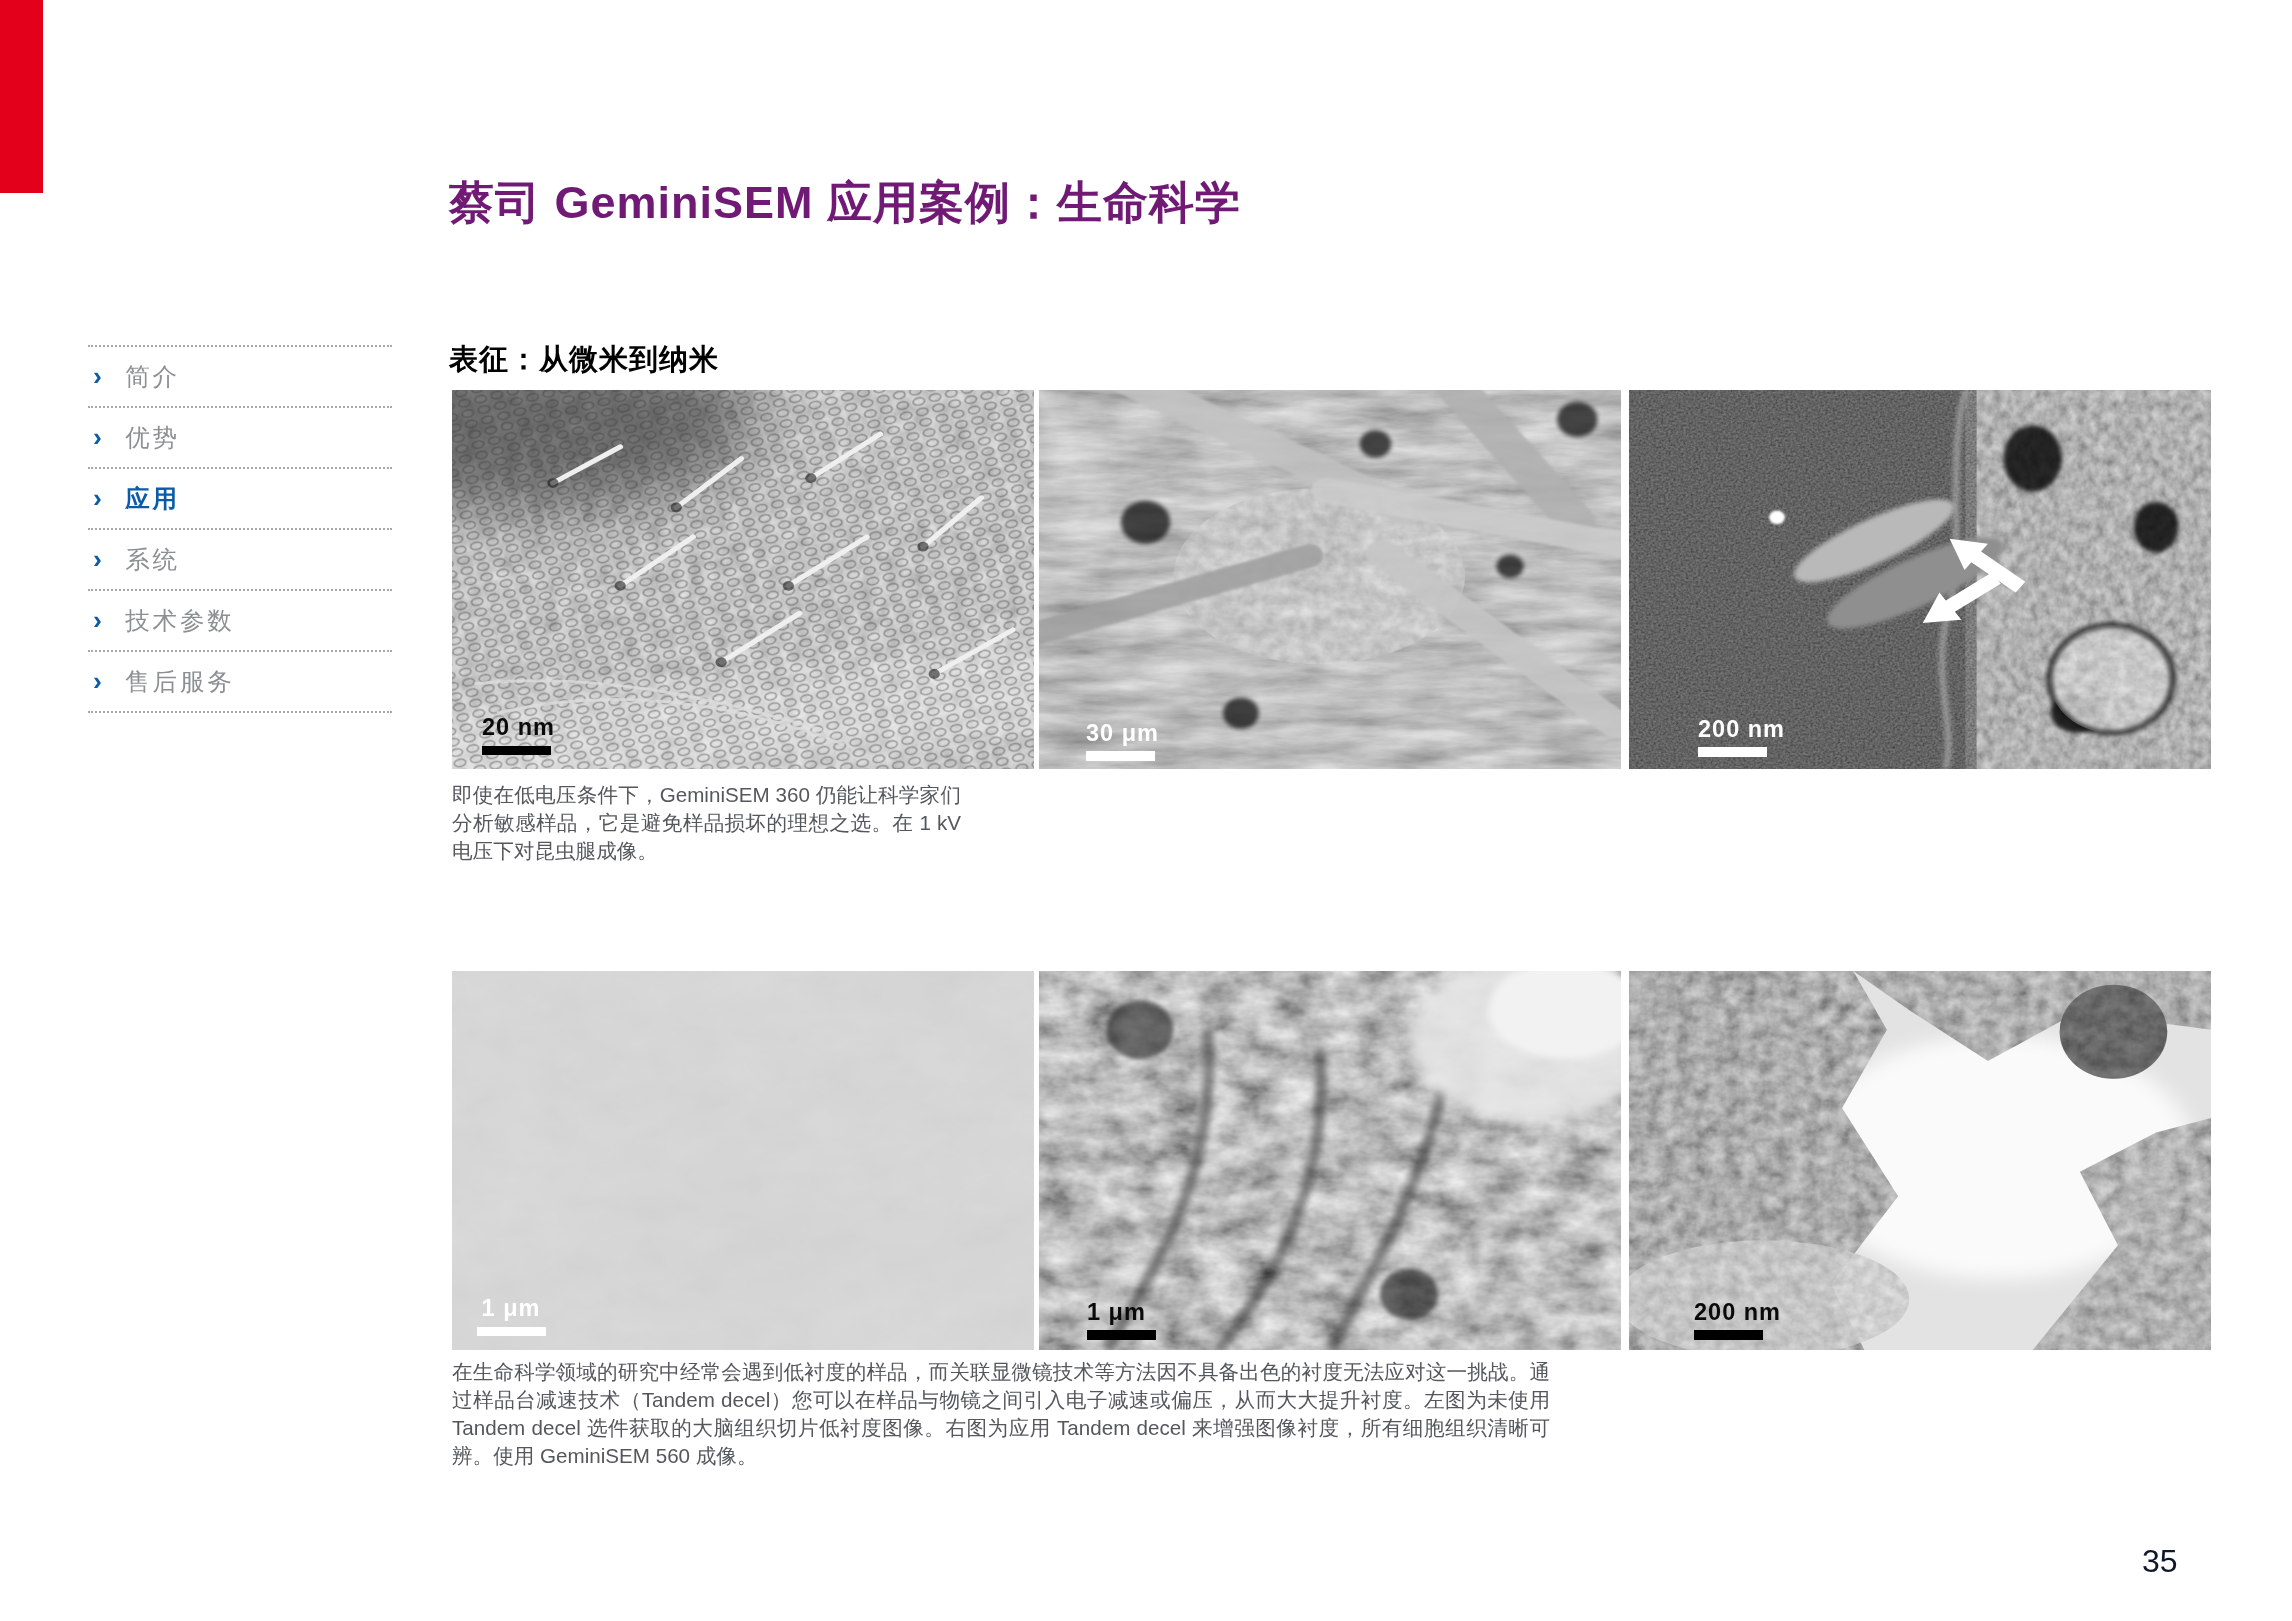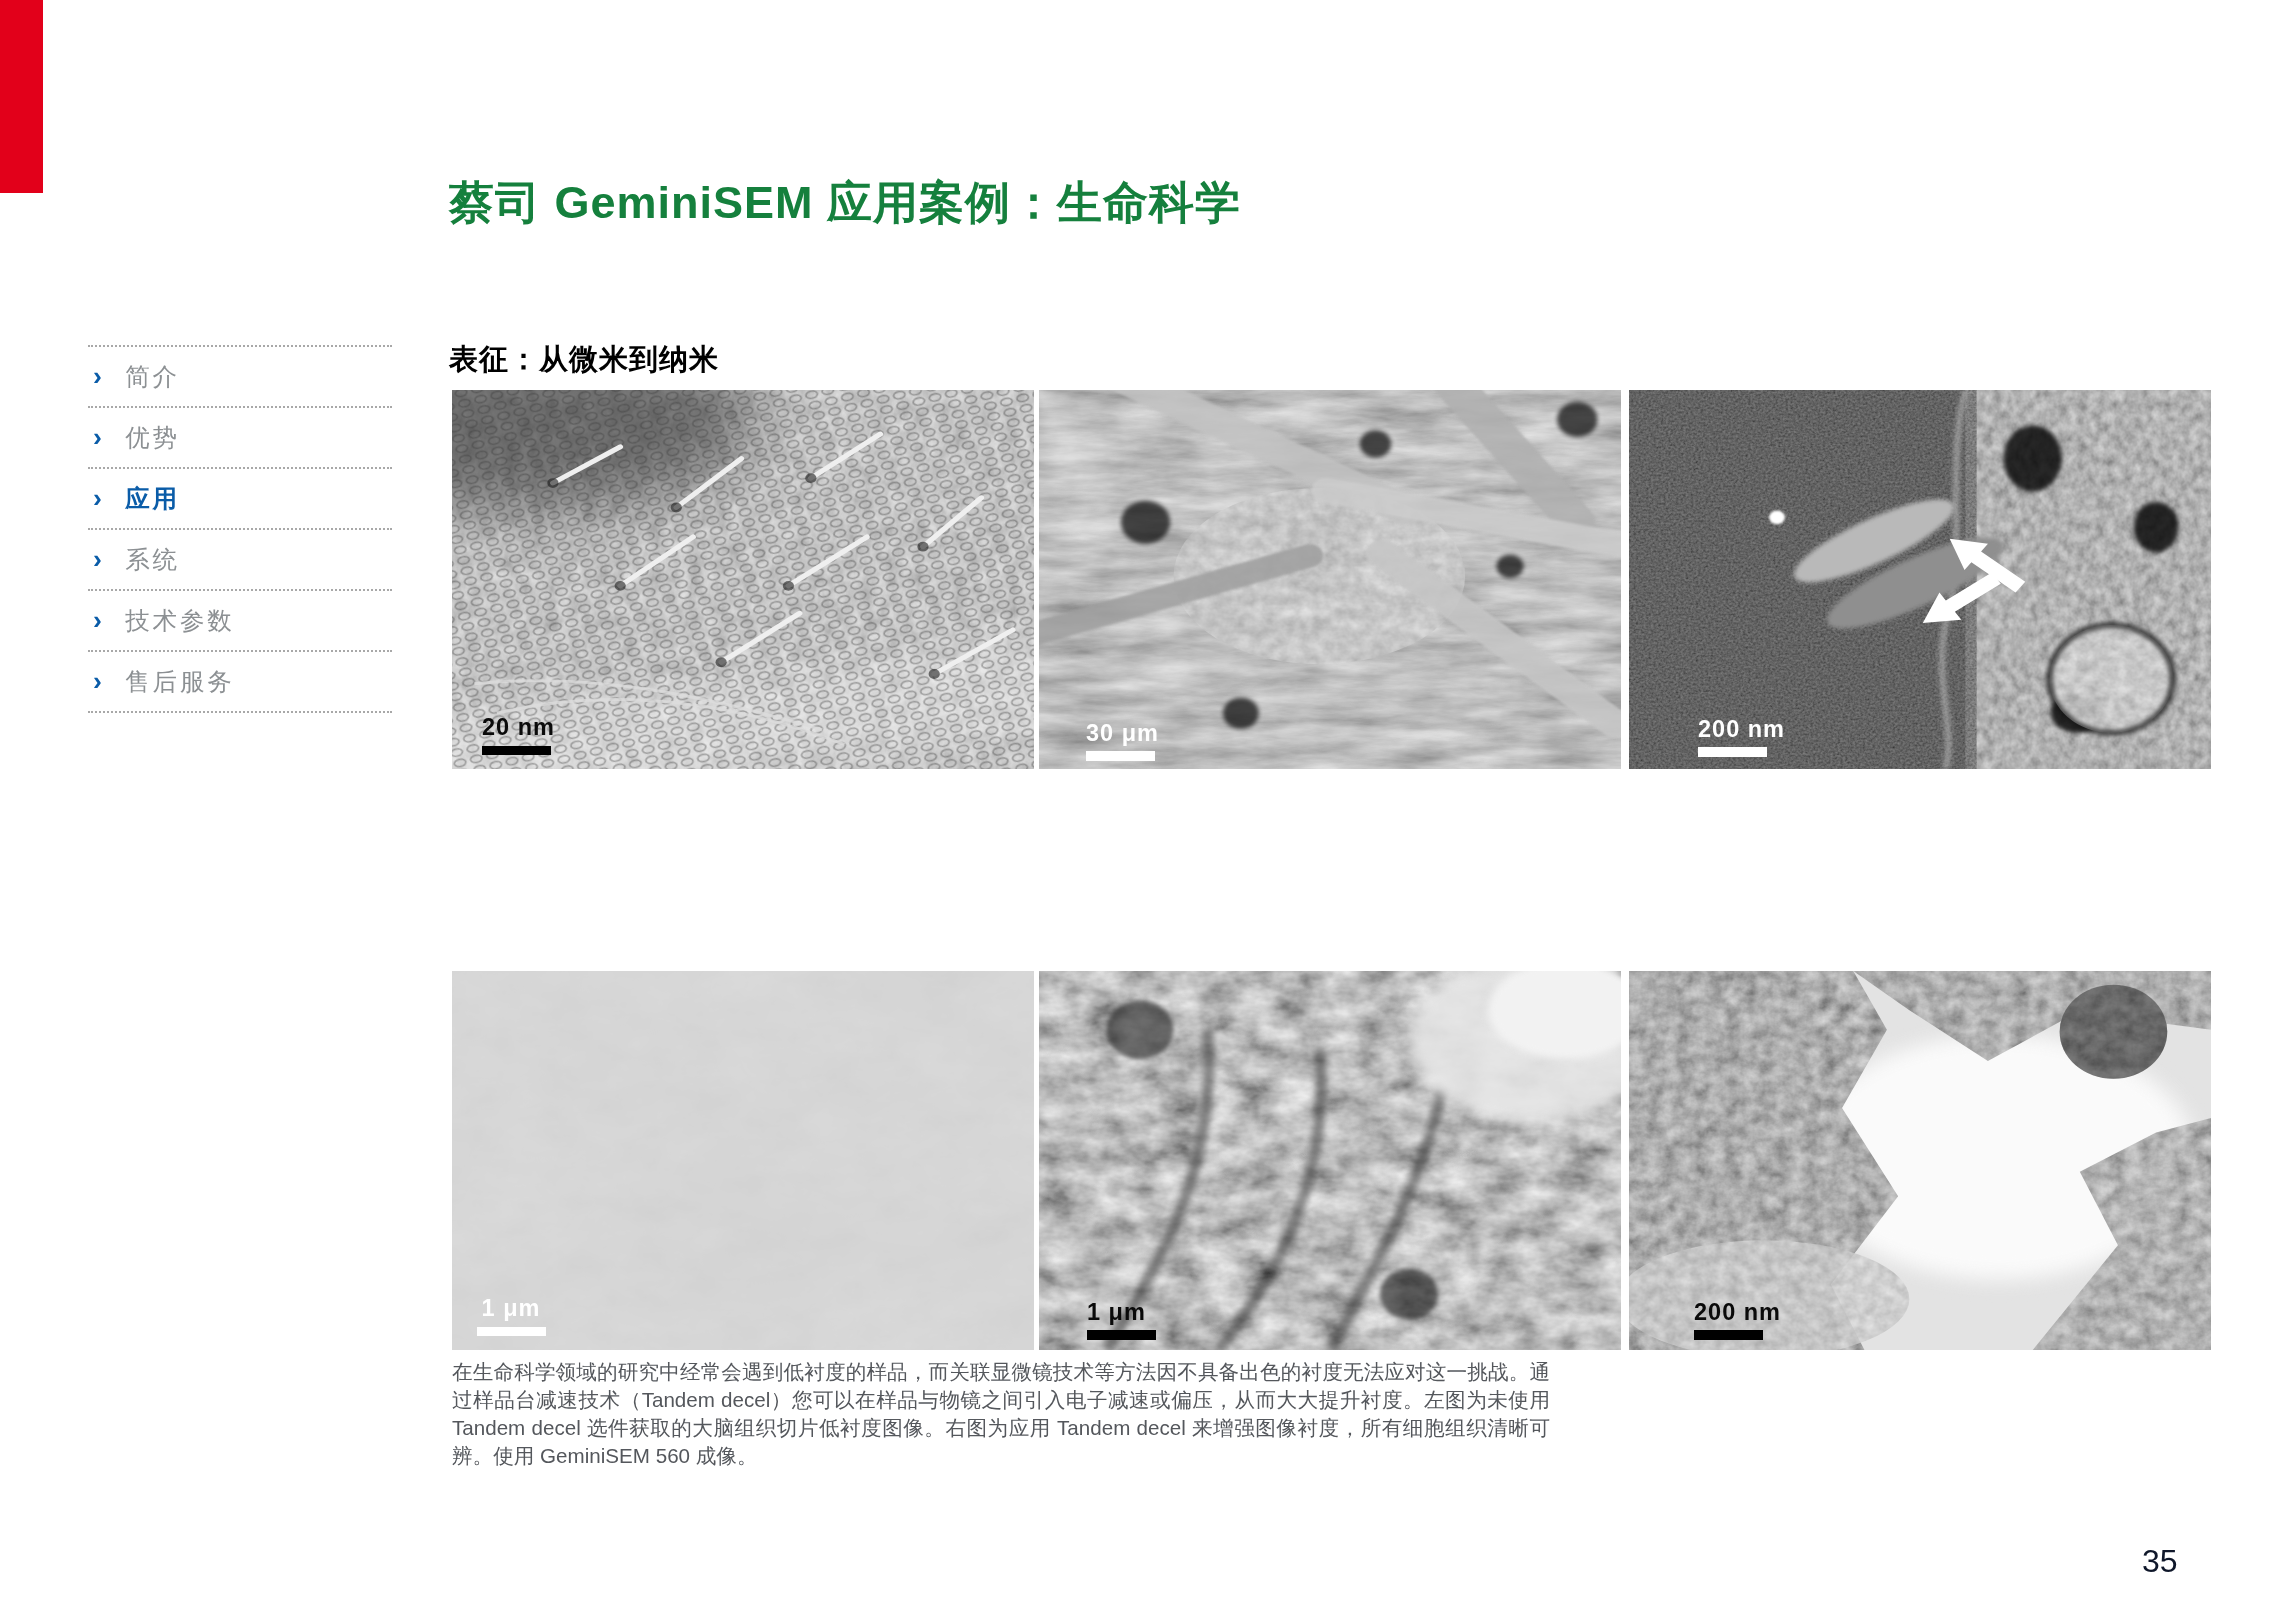--- a/index.html
+++ b/index.html
@@ -1,21 +1,21 @@
 <!DOCTYPE html>
 <html><head>
 <meta charset="utf-8">
 <style>
   html,body{margin:0;padding:0;background:#ffffff;}
   body{font-family:"Liberation Sans","DejaVu Sans",sans-serif;}
   #page{position:relative;width:2293px;height:1621px;background:#ffffff;overflow:hidden;}
 
   .accent-bar{position:absolute;left:0;top:0;width:43px;height:193px;background:#e2001a;}
 
-  .page-title{position:absolute;left:449px;top:173px;font-size:45px;font-weight:700;color:#15803d;letter-spacing:1px;white-space:nowrap;}
+  .page-title{position:absolute;left:449px;top:173px;font-size:45px;font-weight:700;color:#701a75;letter-spacing:1px;white-space:nowrap;}
 
   
   .sidebar{position:absolute;left:88px;top:345px;width:304px;}
   .sidebar-item{display:flex;align-items:center;height:59px;border-top:2px dotted #a8a8a8;padding-left:4.9px;cursor:pointer;}
   .sidebar-item:last-child{border-bottom:2px dotted #a8a8a8;}
   .sidebar-chevron{color:#0a5ca8;font-size:26.5px;font-weight:700;width:13.7px;line-height:1;}
   .sidebar-label{margin-left:18.6px;font-size:24.5px;color:#8c9093;letter-spacing:2.9px;}
   .sidebar-item.active .sidebar-label{color:#0a5ca8;font-weight:700;}
 
   .section-heading{position:absolute;left:449px;top:340px;font-size:29px;font-weight:700;color:#000;letter-spacing:1px;white-space:nowrap;}
@@ -311,18 +311,19 @@
       <ellipse cx="120" cy="335" rx="130" ry="60" filter="url(#g-cell-light)" opacity="0.8"></ellipse>
       <circle cx="432" cy="62" r="48" filter="url(#g-cell)"></circle>
       <circle cx="432" cy="62" r="48" fill="#161616" opacity="0.45"></circle>
     </svg>
     <div class="scalebar dark" style="left:65px;bottom:9.8px;">
       <div class="scalebar-label">200 nm</div>
       <div class="scalebar-line"></div>
     </div>
   </div>
 
+  <div class="fig-caption" style="left:452px;top:781px;width:509px;">即使在低电压条件下，GeminiSEM 360 仍能让科学家们分析敏感样品，它是避免样品损坏的理想之选。在 1 kV 电压下对昆虫腿成像。</div>
   <div class="fig-caption" style="left:452px;top:1358px;width:1098px;">在生命科学领域的研究中经常会遇到低衬度的样品，而关联显微镜技术等方法因不具备出色的衬度无法应对这一挑战。通过样品台减速技术（Tandem decel）您可以在样品与物镜之间引入电子减速或偏压，从而大大提升衬度。左图为未使用 Tandem decel 选件获取的大脑组织切片低衬度图像。右图为应用 Tandem decel 来增强图像衬度，所有细胞组织清晰可辨。使用 GeminiSEM 560 成像。</div>
 
   <div class="page-number">35</div>
 
 </div>
 
 
 </body></html>

